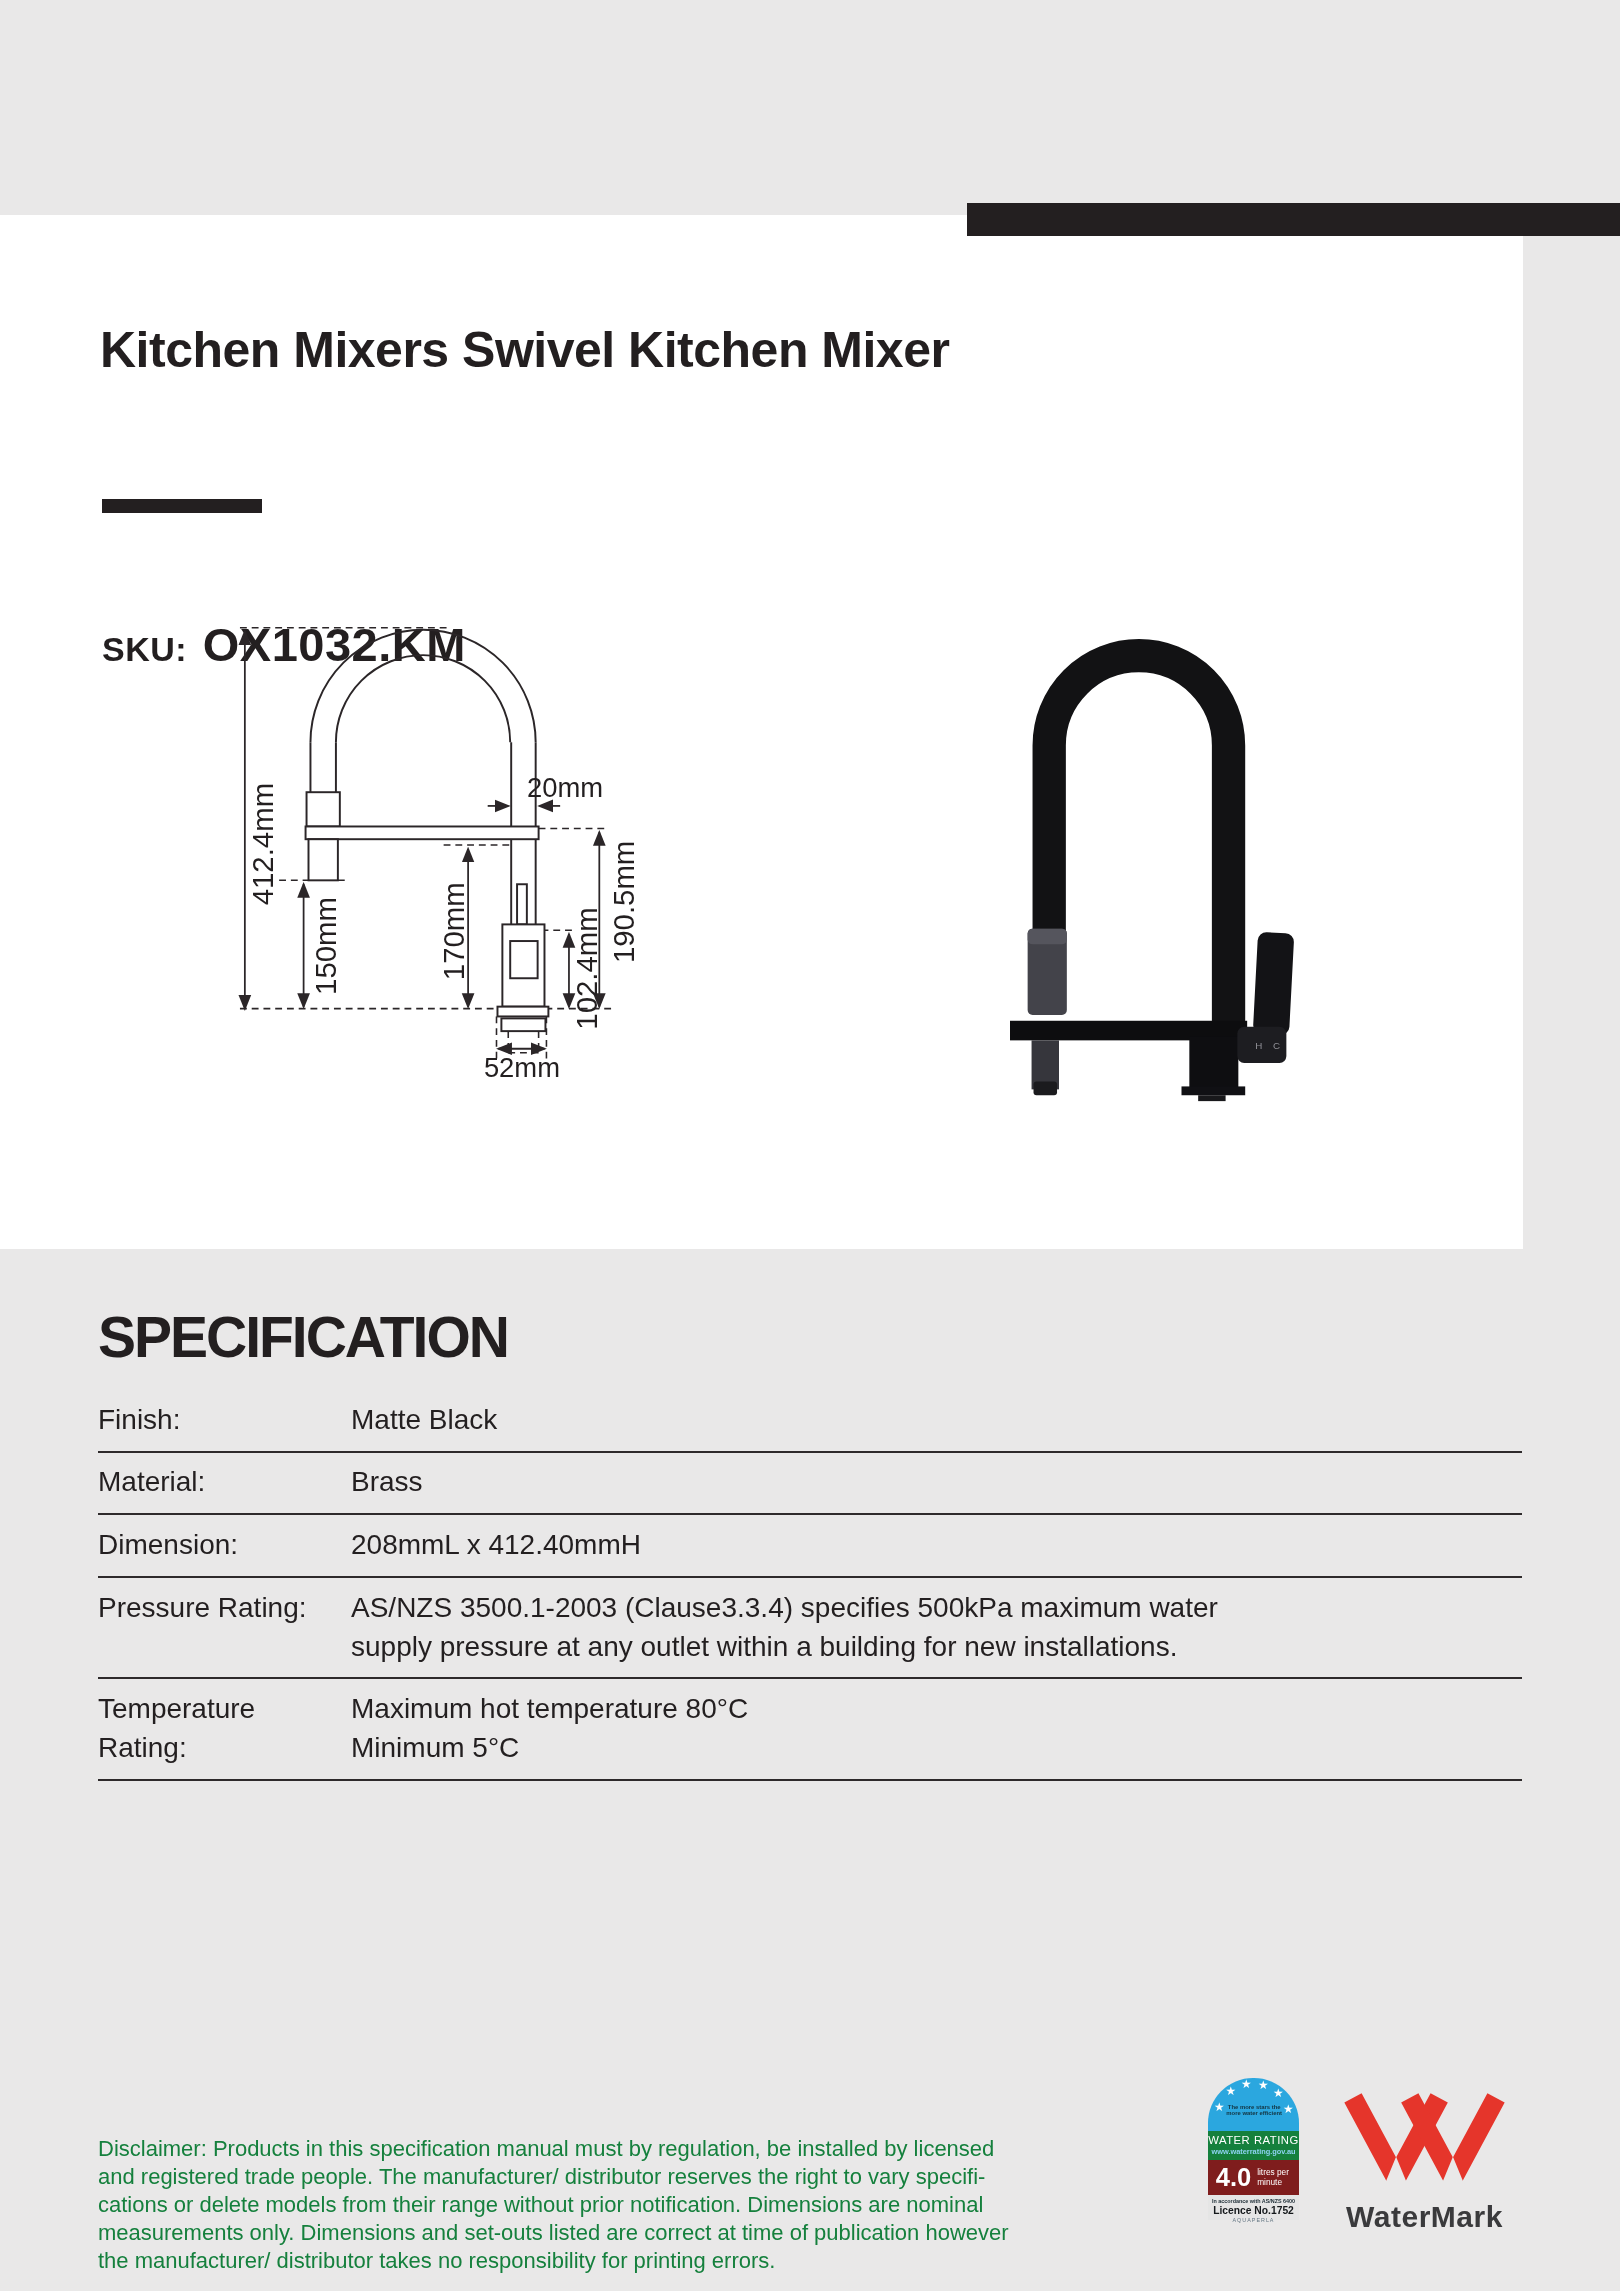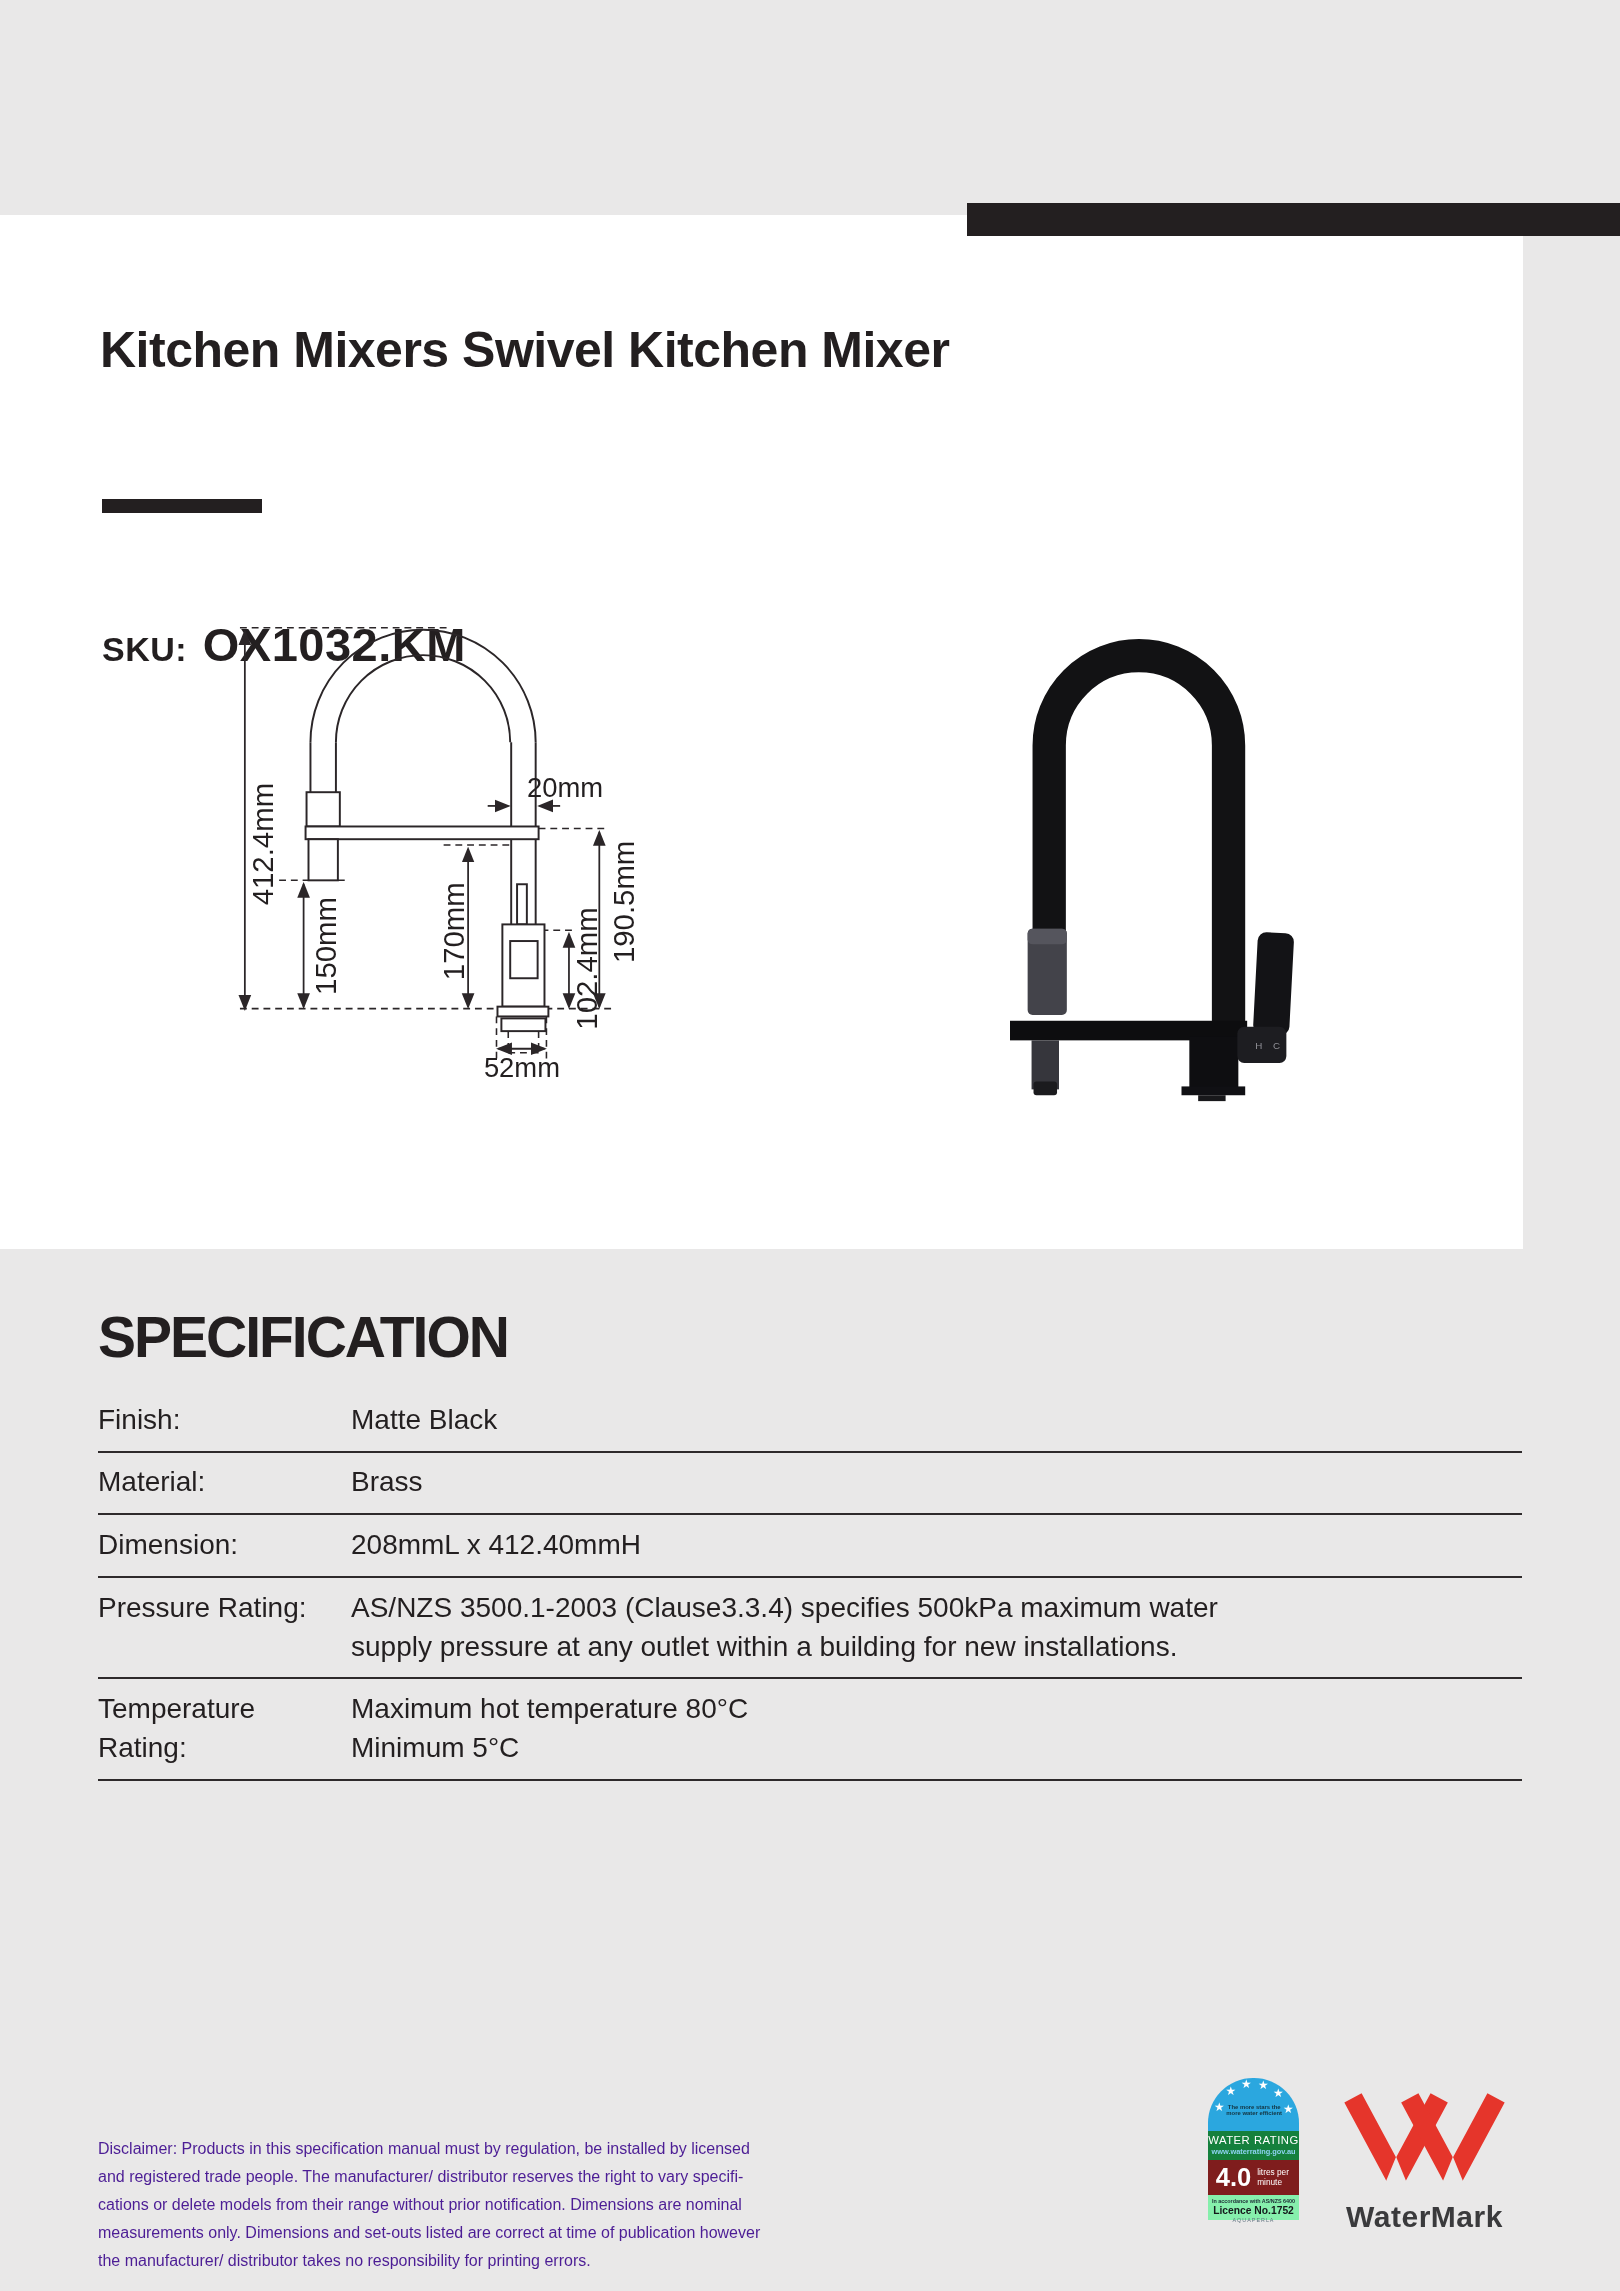--- a/index.html
+++ b/index.html
@@ -25,35 +25,35 @@
   .photo-wrap{left:1000px;top:617px;width:314px;height:490px;}
 
   
   .spec-heading{left:98px;top:1304px;font-size:57px;font-weight:700;letter-spacing:-2px;}
   .spec-table{left:98px;top:1390px;width:1424px;}
   .spec-row{display:flex;padding:9.8px 0 11.8px 0;border-bottom:2px solid #2e2a2b;}
   .spec-label{width:211px;flex:0 0 211px;font-size:28px;line-height:39px;}
   .spec-value{margin-left:42px;font-size:28px;line-height:39px;white-space:pre-line;}
 
   
-  .disclaimer{left:98px;top:2135px;font-size:16px;line-height:28px;color:#4c1d95;}
+  .disclaimer{left:98px;top:2135px;font-size:22px;line-height:28px;color:#15803d;}
 
   
   .wels{left:1208px;top:2078px;width:91px;height:142px;}
   .wels-dome{position:relative;width:91px;height:53px;background:#2ba7df;border-radius:45px 45px 0 0;overflow:hidden;}
   .wels-star{position:absolute;color:#ffffff;font-size:11.8px;line-height:11.8px;}
   .wels-tagline{position:absolute;left:16.7px;top:25.5px;width:59px;font-size:5.9px;line-height:6.9px;
     font-weight:700;color:#13333f;text-align:center;}
   .wels-band{width:91px;height:29px;background:#15803d;text-align:center;}
   .wels-band-title{font-size:11.3px;letter-spacing:0.5px;color:#ffffff;padding-top:2.9px;font-weight:400;}
   .wels-band-url{font-size:7.4px;font-weight:700;color:#8ed2f2;margin-top:1px;}
   .wels-flow{width:91px;height:35px;background:#7f1d1d;display:flex;align-items:center;}
   .wels-flow-value{font-size:25.5px;font-weight:700;color:#ffffff;margin-left:7.8px;}
   .wels-flow-unit{font-size:8.3px;line-height:9.3px;color:#ffffff;margin-left:5.9px;white-space:pre-line;}
-  .wels-footer{width:91px;height:24.5px;background:#86efac;text-align:center;}
+  .wels-footer{width:91px;height:24.5px;background:#e5e5e5;text-align:center;}
   .wels-compliance{font-size:5.4px;font-weight:700;color:#1c2c35;padding-top:2.9px;}
   .wels-licence{font-size:10.3px;font-weight:700;color:#14181b;margin-top:1px;}
   .wels-brand{font-size:5.4px;color:#647683;letter-spacing:1px;margin-top:1px;}
 
   
   .watermark{left:1341px;top:2092px;width:167px;text-align:center;}
   .watermark-label{font-size:30px;font-weight:700;color:#3a3a3c;margin-top:5.9px;letter-spacing:0.5px;}
 
   svg text{font-family:"Liberation Sans", sans-serif;}
 </style>

